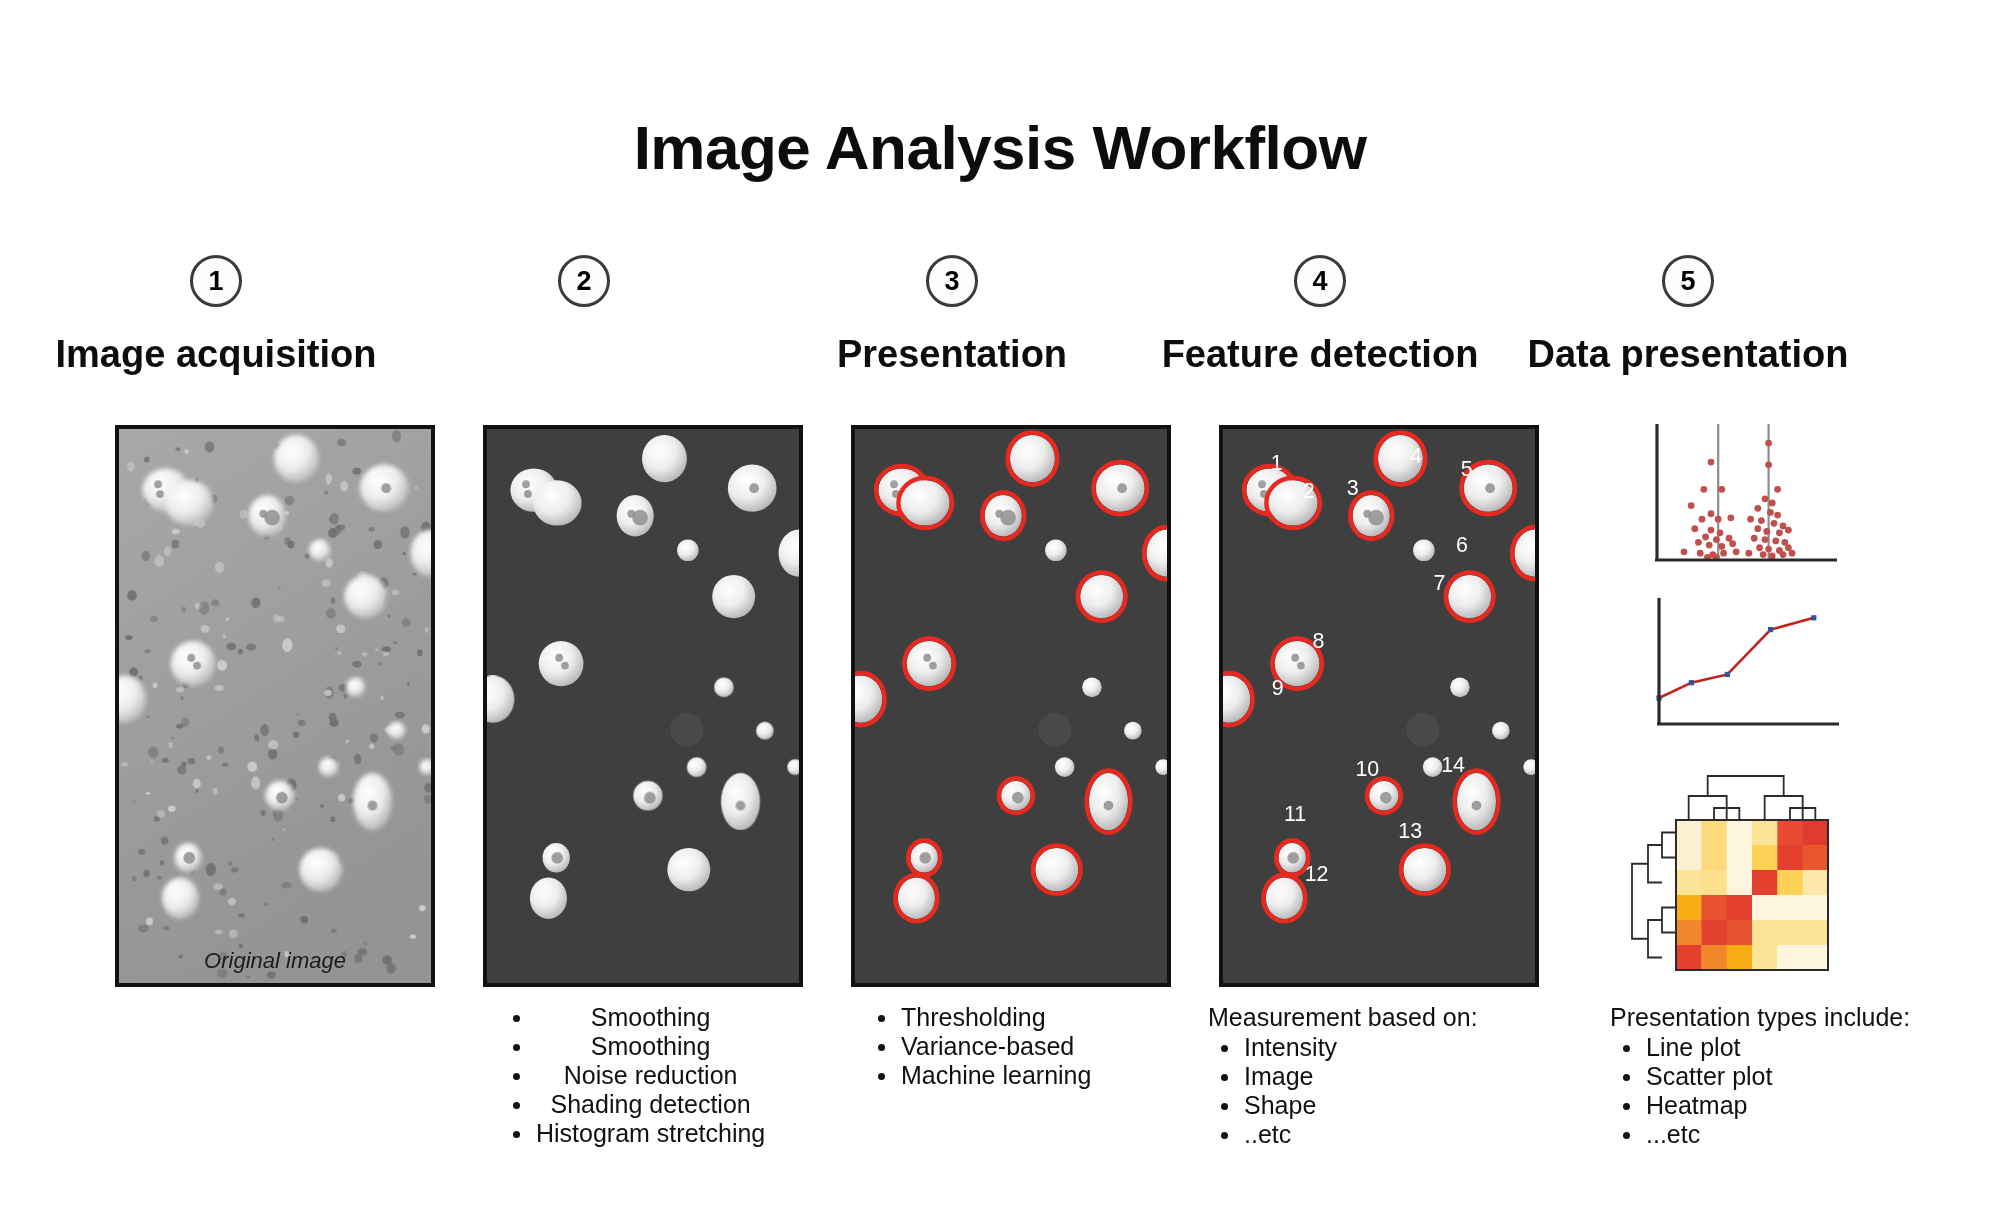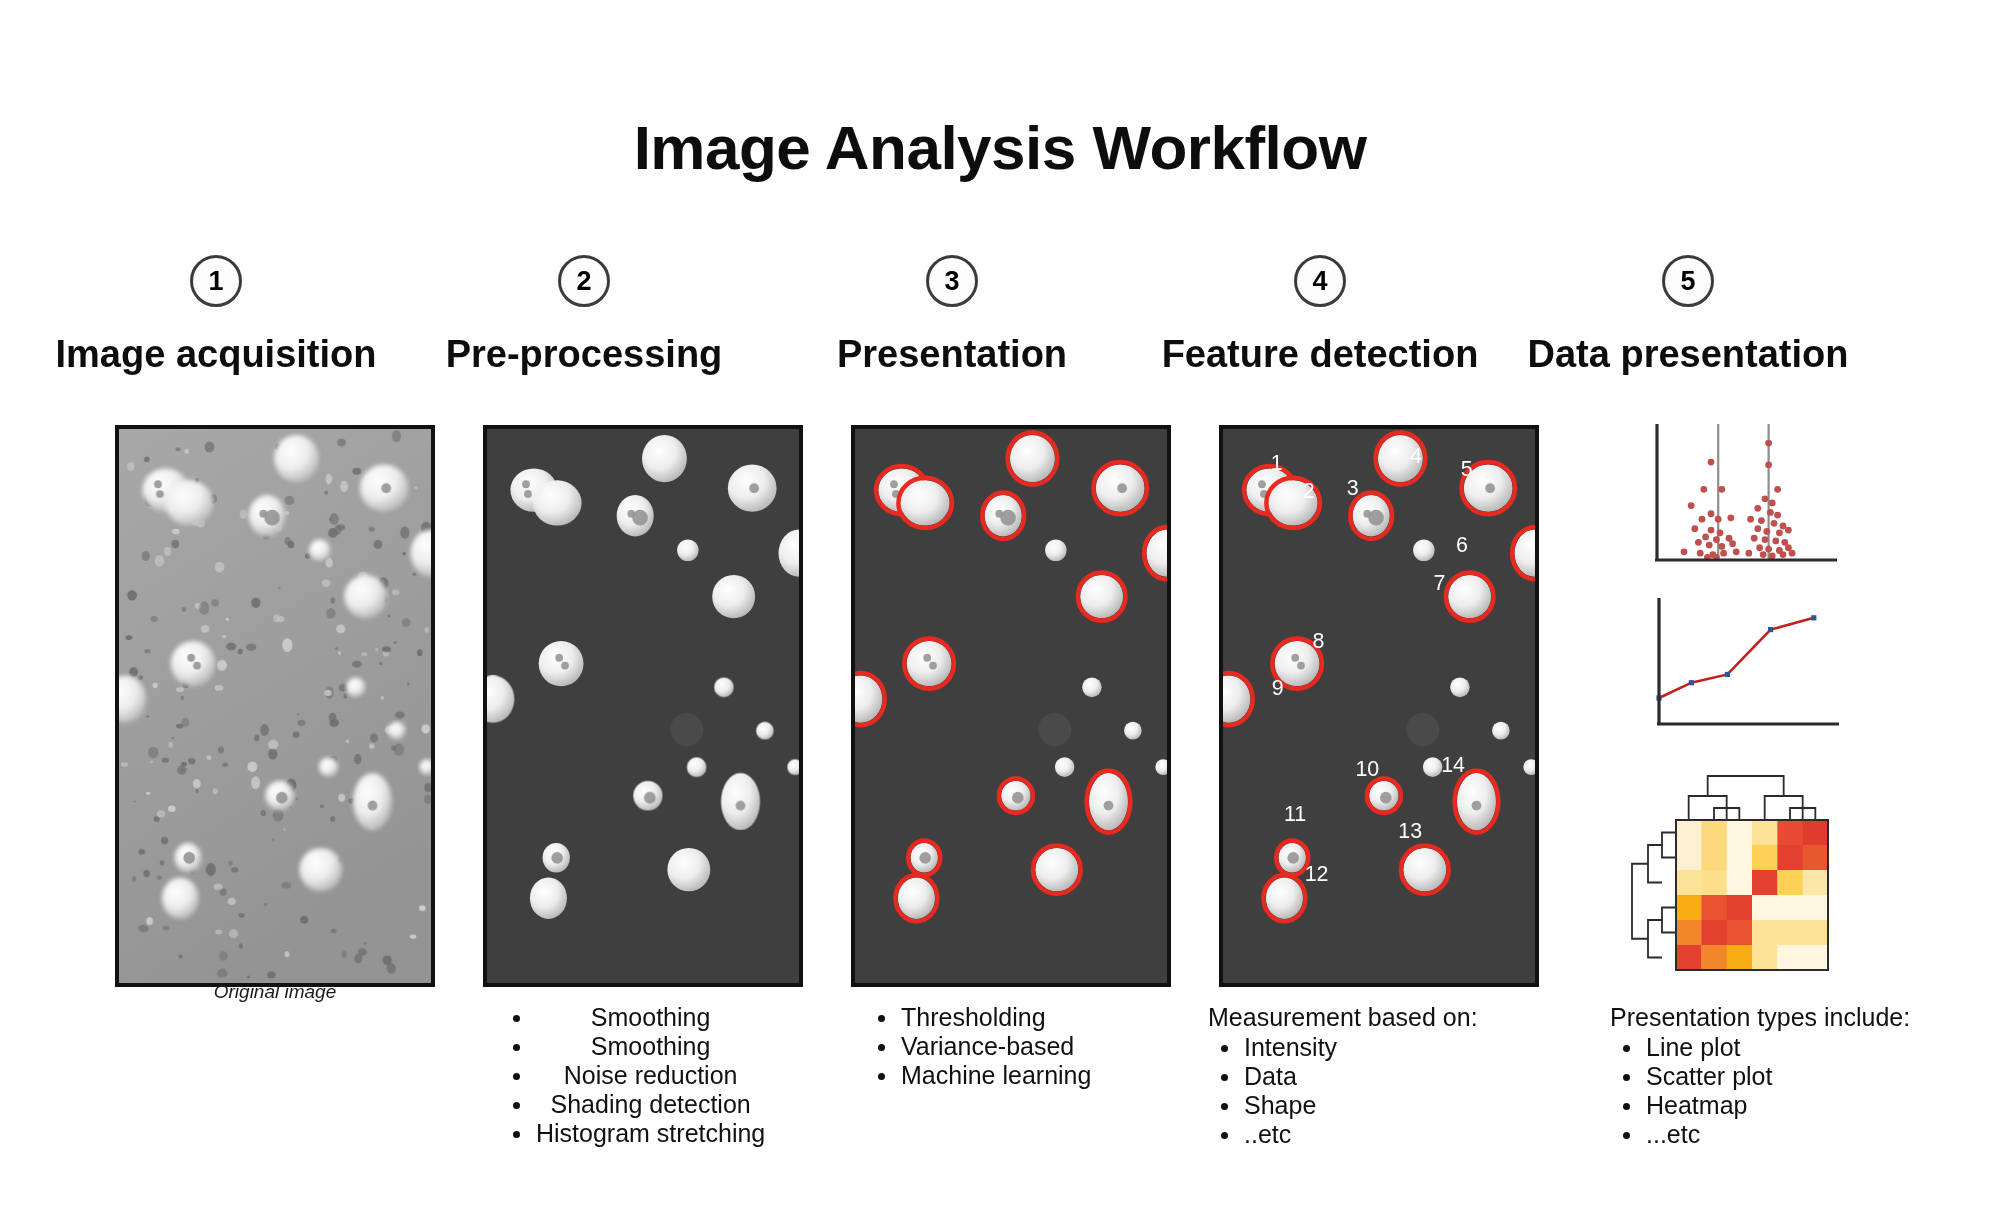--- a/index.html
+++ b/index.html
@@ -78,25 +78,25 @@
   }
   .panel-1 { left: 115px; background: #9e9e9e; }
   .panel-2 { left: 483px; background: #3f3f3f; }
   .panel-3 { left: 851px; background: #3f3f3f; }
   .panel-4 { left: 1219px; background: #3f3f3f; }
 
   .panel svg { display: block; width: 100%; height: 100%; }
 
   .caption-italic {
     position: absolute;
-    top: 981px;
+    top: 948px;
     left: 115px;
     width: 320px;
     text-align: center;
-    font-size: 19px;
+    font-size: 22px;
     font-style: italic;
     color: #1a1a1a;
   }
 
   
   .txtblock {
     position: absolute;
     top: 1003px;
     font-size: 25px;
     line-height: 28px;
@@ -146,21 +146,20 @@
 <body>
 
 <div class="title">Image Analysis Workflow</div>
 
 <div class="col col-1">
   <div class="step-circle">1</div>
   <div class="step-title">Image acquisition</div>
 </div>
 <div class="col col-2">
   <div class="step-circle">2</div>
-  <div class="step-title">Pre-processing</div>
 </div>
 <div class="col col-3">
   <div class="step-circle">3</div>
   <div class="step-title">Presentation</div>
 </div>
 <div class="col col-4">
   <div class="step-circle">4</div>
   <div class="step-title">Feature detection</div>
 </div>
 <div class="col col-5">
@@ -928,21 +927,21 @@
     <li>Thresholding</li>
     <li>Variance-based</li>
     <li>Machine learning</li>
   </ul>
 </div>
 
 <div class="txtblock tb-4">
   <p class="lead">Measurement based on:</p>
   <ul>
     <li>Intensity</li>
-    <li>Data</li>
+    <li>Image</li>
     <li>Shape</li>
     <li>..etc</li>
   </ul>
 </div>
 
 <div class="txtblock tb-5">
   <p class="lead">Presentation types include:</p>
   <ul>
     <li>Line plot</li>
     <li>Scatter plot</li>

